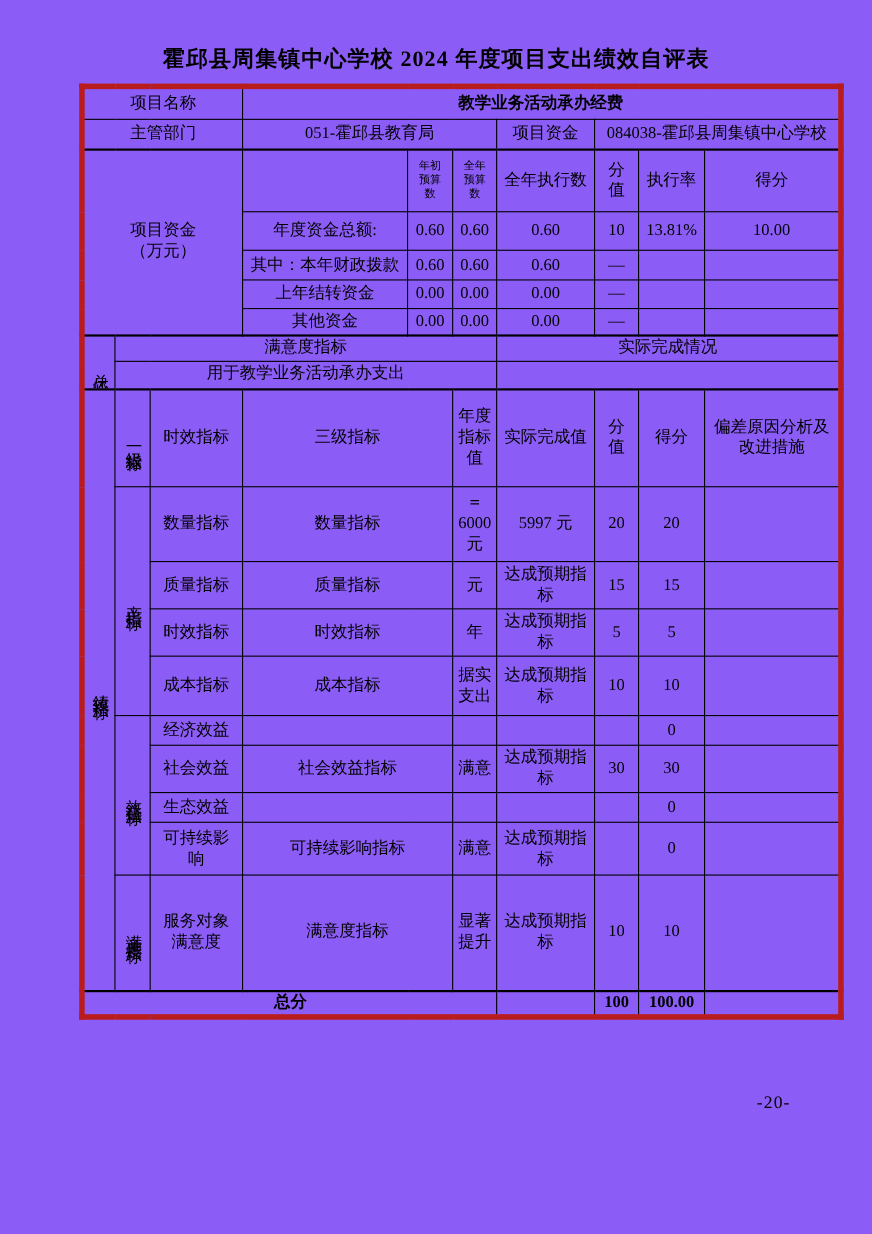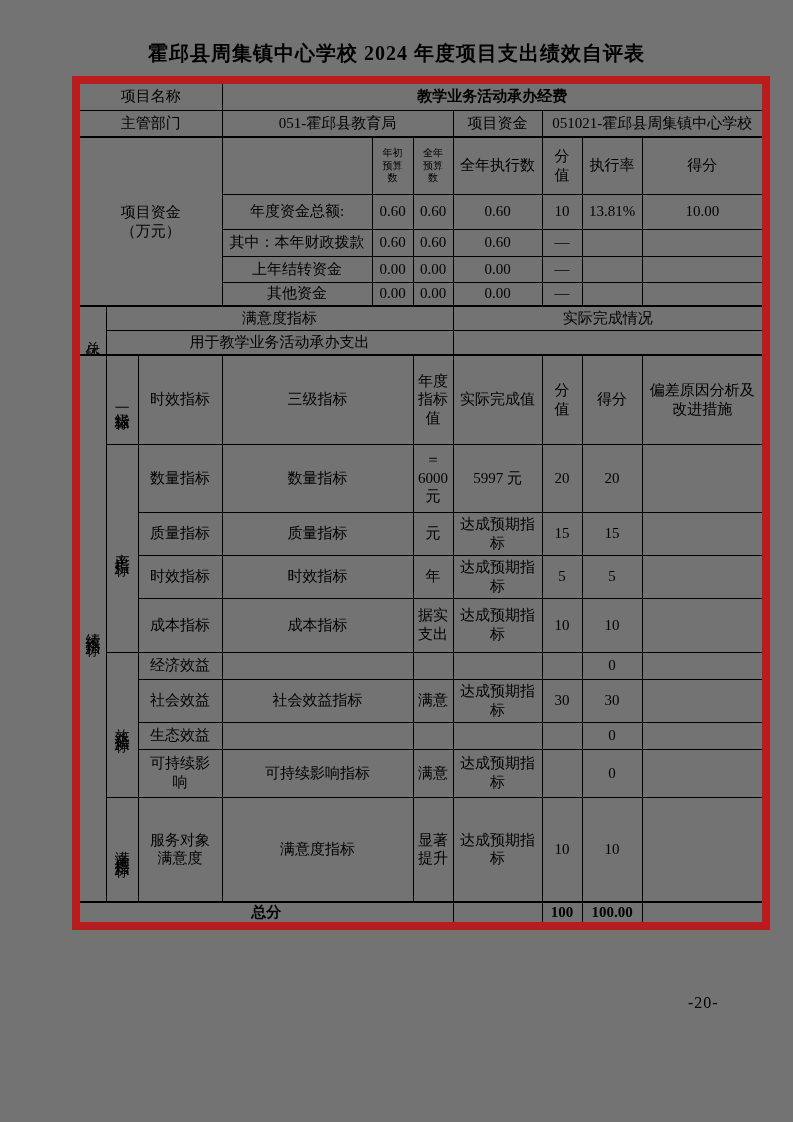--- a/index.html
+++ b/index.html
@@ -1,18 +1,18 @@
 <!DOCTYPE html>
 <html><head>
 <meta charset="utf-8">
 <style>
   html,body { margin:0; padding:0; background:#888; }
   .page {
     position:relative; width:793px; height:1122px; margin:0 auto;
-    background:#737373; color:#000;
+    background:#8b5cf6; color:#000;
     font-family:"Liberation Serif","DejaVu Serif",serif;
     overflow:hidden;
   }
   .doc-title {
     position:absolute; top:40px; left:0; width:100%;
     text-align:center; font-size:20px; font-weight:bold; letter-spacing:1px;
   }
   table.doc-table {
     position:absolute; left:72px; top:76px;
     border-collapse:collapse; table-layout:fixed; width:690px;
@@ -20,21 +20,21 @@
   }
   table.doc-table td {
     border:1px solid #000;
     padding:0 2px;
     text-align:center; vertical-align:middle;
     white-space:pre-line;
     line-height:1.25;
     overflow:hidden;
   }
   tr.thick > td { border-top-width:2px; }
-  table.doc-table { border:8px solid #b91c1c; }
+  table.doc-table { border:5px solid #b91c1c; }
   td.la { text-align:left; padding-left:4px; }
   td.ra { text-align:right; padding-right:3px; }
   td.b, .b { font-weight:bold; }
   .v {
     writing-mode:vertical-rl; text-orientation:upright;
     letter-spacing:3px; display:inline-block; line-height:1.1;
   }
   td.small { font-size:10px; }
   .page-number {
     position:absolute; left:688px; top:994px;
@@ -65,21 +65,21 @@
     <tbody>
         <tr style="height:30px">
       <td colspan="3">项目名称</td>
       <td colspan="7" class="b">教学业务活动承办经费</td>
     </tr>
 
     <tr style="height:27px">
       <td colspan="3">主管部门</td>
       <td colspan="3">051-霍邱县教育局</td>
       <td>项目资金</td>
-      <td colspan="3">051021-霍邱县周集镇中心学校</td>
+      <td colspan="3">084038-霍邱县周集镇中心学校</td>
     </tr>
 
     <tr class="thick" style="height:57px">
       <td colspan="3" rowspan="5">项目资金
 （万元）</td>
       <td></td>
       <td class="small">年初
 预算
 数</td>
       <td class="small">全年

